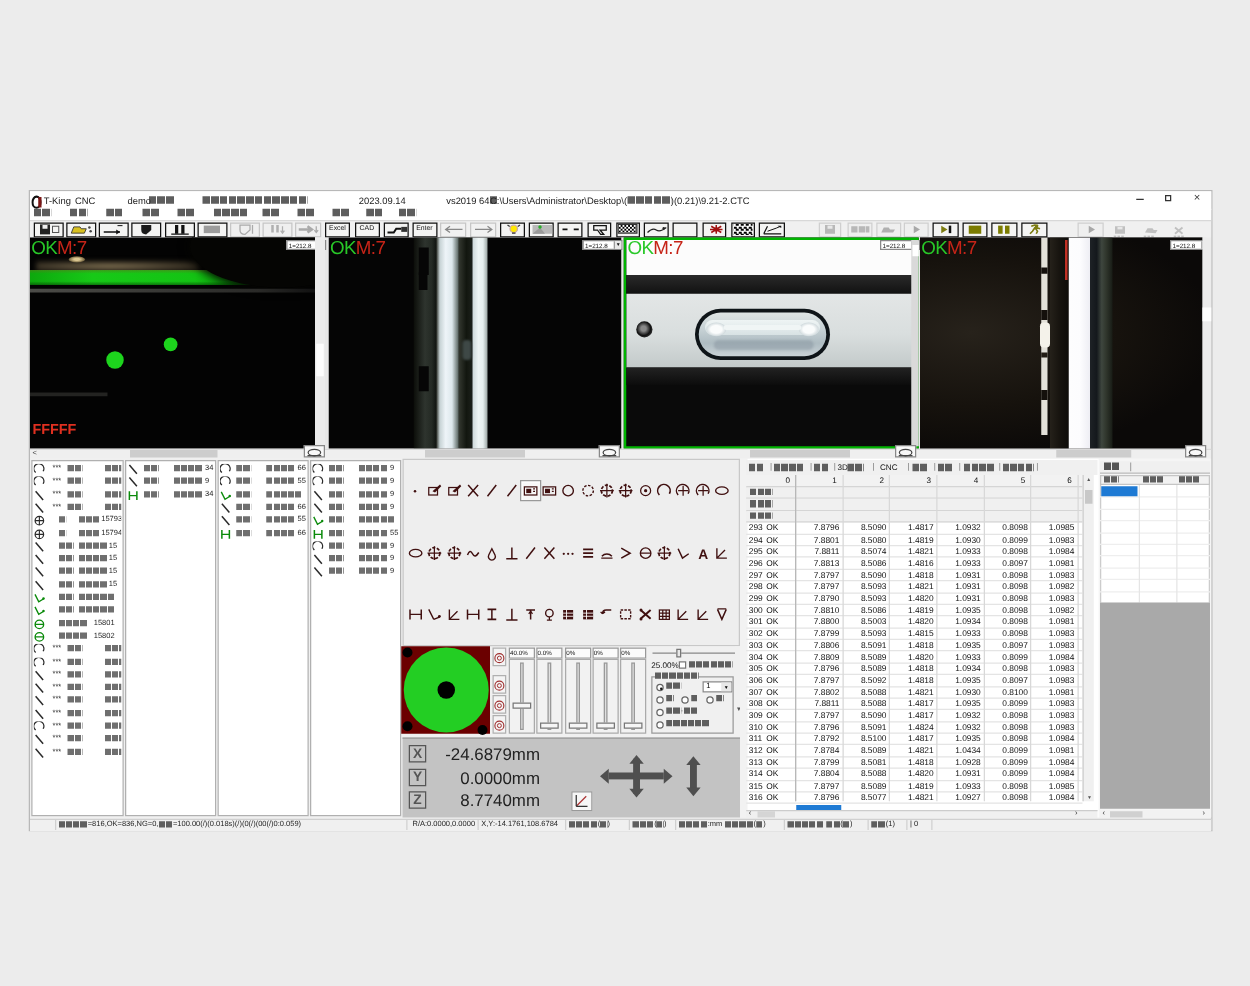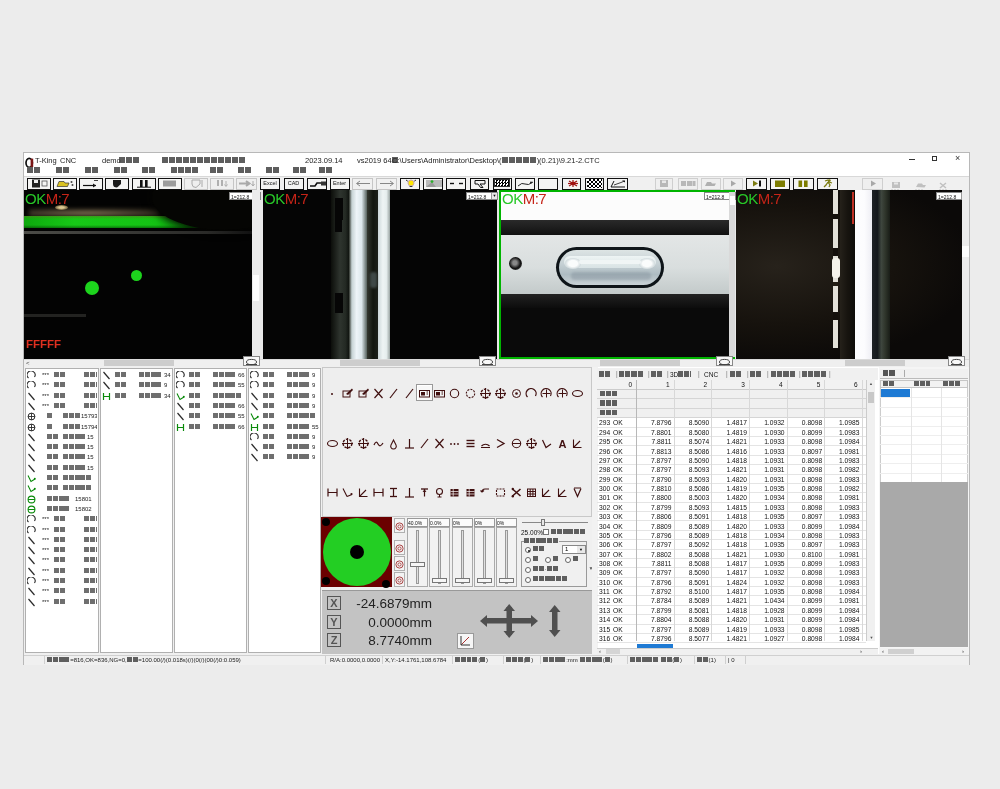--- a/index.html
+++ b/index.html
@@ -10,21 +10,21 @@
 <div class="a" style="left:24.5px;top:154.5px;width:10px;height:12px;"><svg width="10" height="12">
       <ellipse cx="4.2" cy="5.8" rx="3.2" ry="4.5" fill="none" stroke="#111" stroke-width="1.7"></ellipse>
       <rect x="5.6" y="1.6" width="2.6" height="8.4" fill="#7a1515"></rect>
     </svg></div>
 <div class="a" style="left:35px;top:155px;width:920px;height:11px;font-size:7.5px;color:#222;">
 <span style="position:absolute;left:0px;top:1px;">T-King</span>
 <span style="position:absolute;left:25px;top:1px;">CNC</span>
 <span style="position:absolute;left:67px;top:1px;">demo</span>
 <span style="position:absolute;left:84px;top:1px;"><span style="display:inline-block;vertical-align:top;margin-top:1px;width:21.0px;height:6.2px;opacity:0.82;background:repeating-linear-gradient(90deg,#3a3a3a 0px,#3a3a3a 5.9px,transparent 5.9px,transparent 7.0px);"></span></span>
 <span style="position:absolute;left:127px;top:1px;"><span style="display:inline-block;vertical-align:top;margin-top:1px;width:84.0px;height:6.2px;opacity:0.82;background:repeating-linear-gradient(90deg,#3a3a3a 0px,#3a3a3a 5.9px,transparent 5.9px,transparent 7.0px);"></span></span>
-<span style="position:absolute;left:242px;top:1px;padding-left:28px;">2023.09.14</span>
+<span style="position:absolute;left:224px;top:1px;padding-left:28px;">2023.09.14</span>
 <span style="position:absolute;left:322px;top:1px;">vs2019 64<span style="display:inline-block;vertical-align:top;margin-top:1px;width:7.0px;height:6.2px;opacity:0.82;background:repeating-linear-gradient(90deg,#3a3a3a 0px,#3a3a3a 5.9px,transparent 5.9px,transparent 7.0px);"></span></span>
 <span style="position:absolute;left:357px;top:1px;">C:\Users\Administrator\Desktop\(<span style="display:inline-block;vertical-align:top;margin-top:1px;width:35.0px;height:6.2px;opacity:0.82;background:repeating-linear-gradient(90deg,#3a3a3a 0px,#3a3a3a 5.9px,transparent 5.9px,transparent 7.0px);"></span>)(0.21)\9.21-2.CTC</span>
 </div>
 <div class="a" style="left:905px;top:154px;width:62px;height:12px;color:#333;">
     <span style="position:absolute;left:4px;top:4.5px;width:6px;height:1.2px;background:#333;"></span>
     <span style="position:absolute;left:27px;top:2px;width:5px;height:5px;border:1px solid #333;"></span>
     <span style="position:absolute;left:50px;top:-1px;font-size:9px;">×</span>
   </div>
 <div class="a" style="left:24px;top:167px;width:945px;height:9px;background:#fff;font-size:7px;color:#111;">
 <span style="position:absolute;left:3px;top:0px;"><span style="display:inline-block;vertical-align:top;margin-top:0px;width:14.0px;height:6.2px;opacity:0.82;background:repeating-linear-gradient(90deg,#3a3a3a 0px,#3a3a3a 5.9px,transparent 5.9px,transparent 7.0px);"></span></span>

